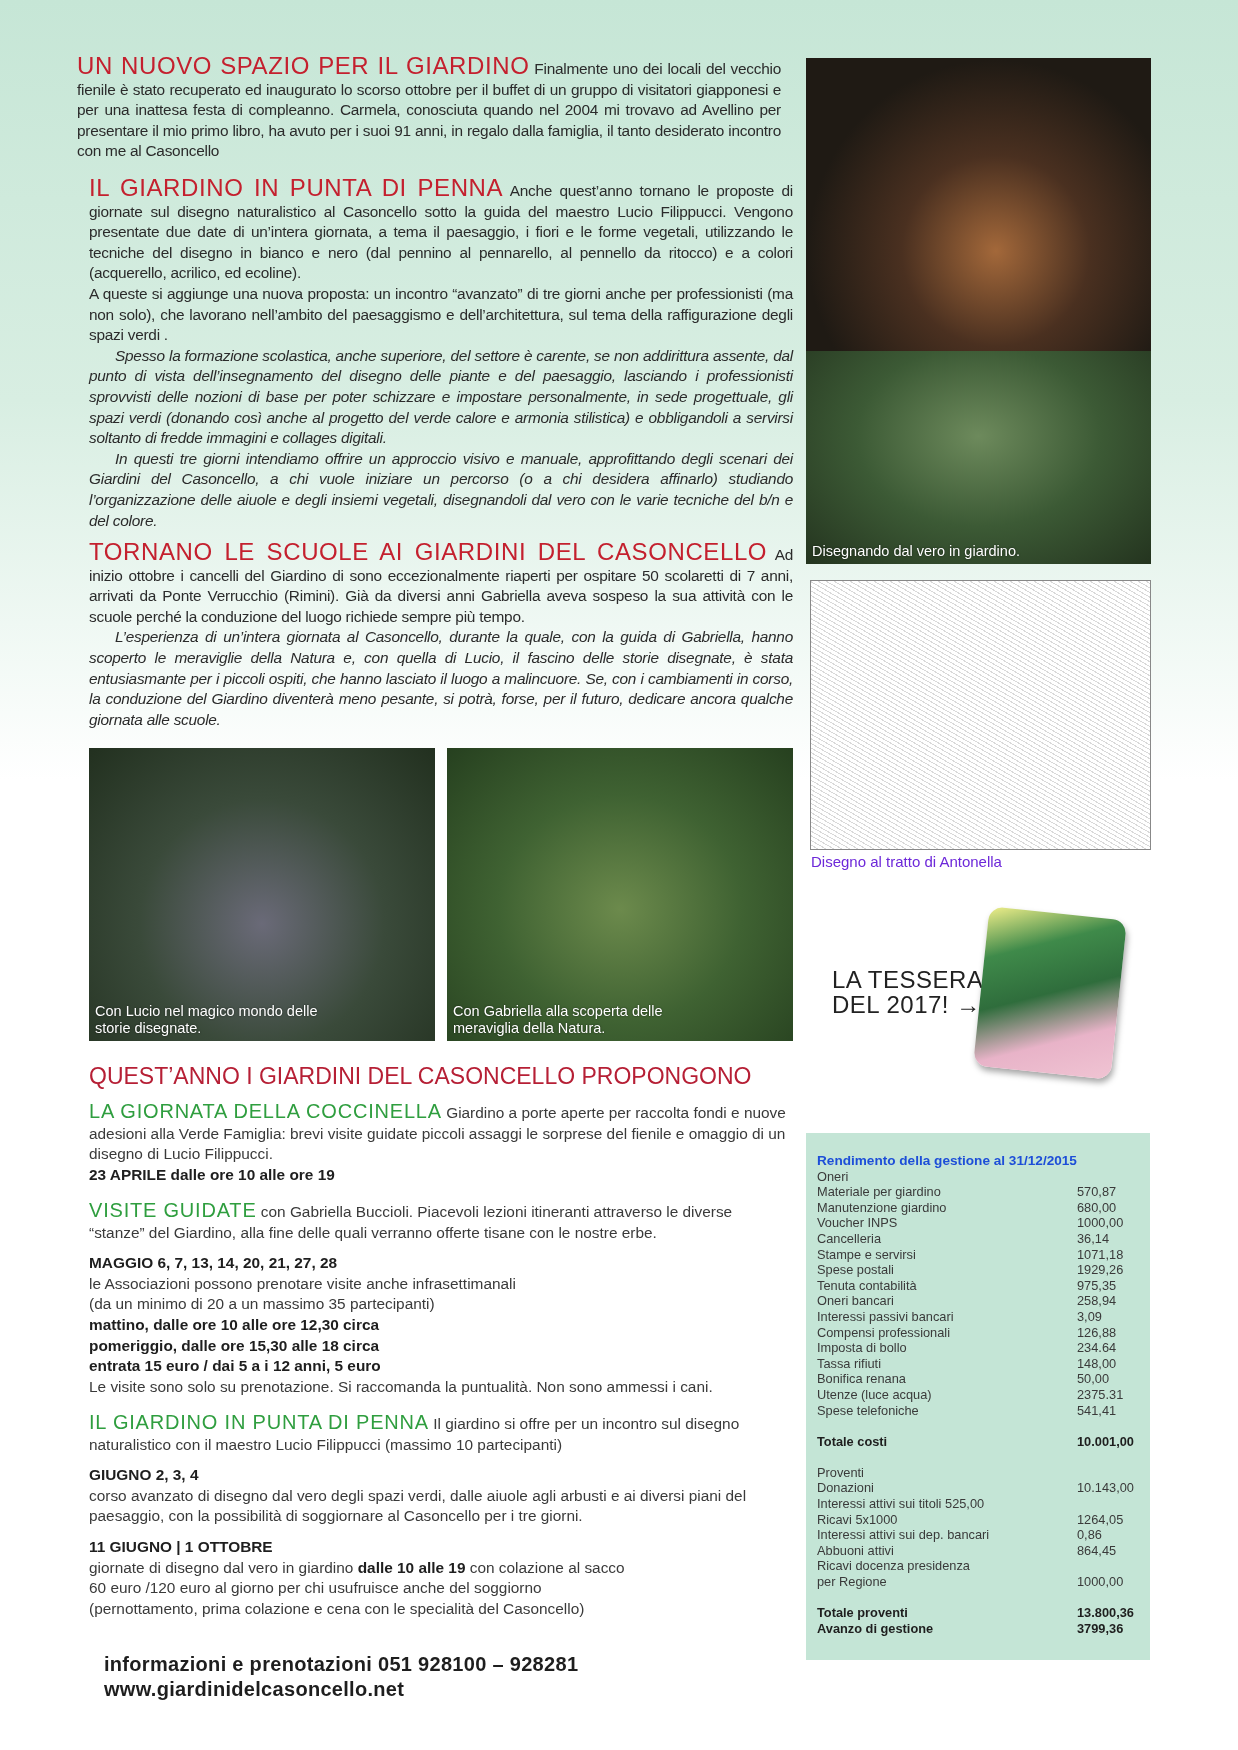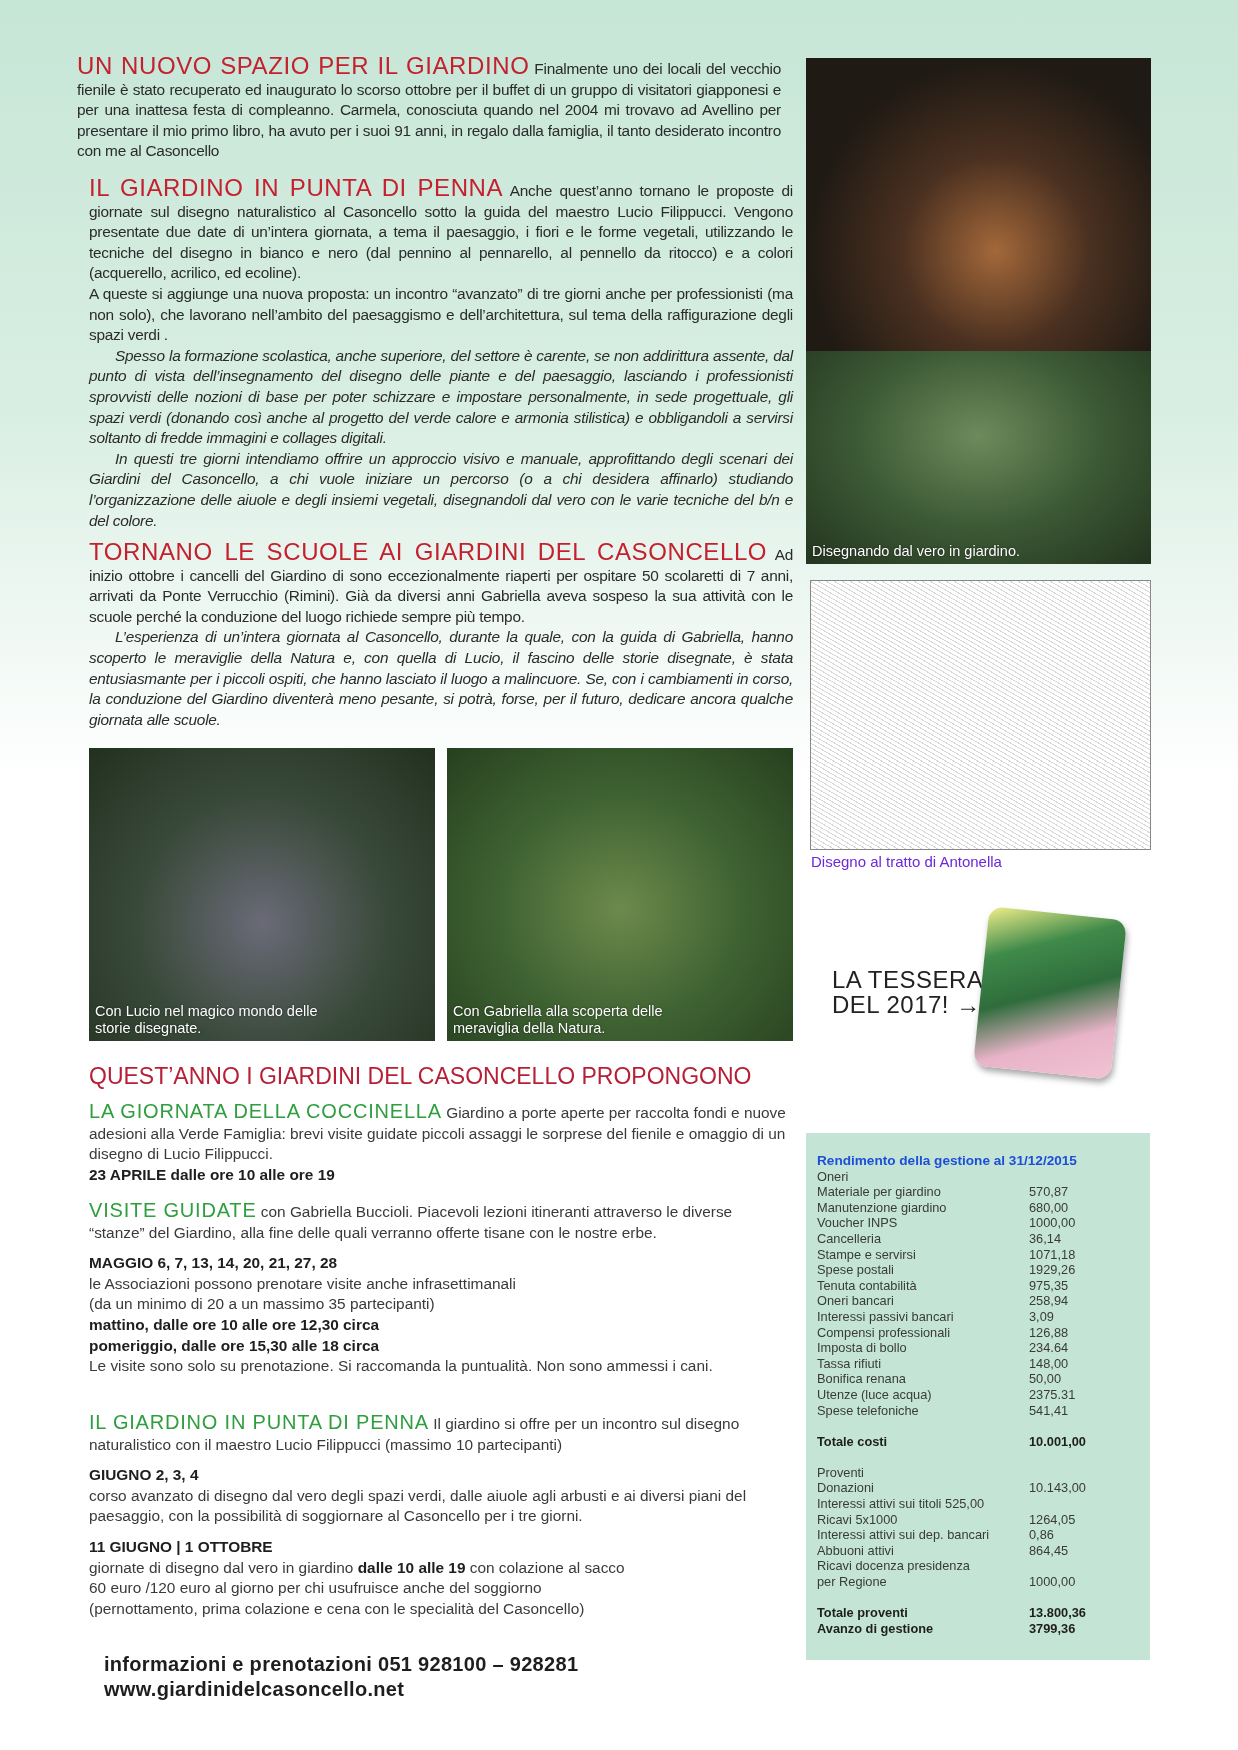--- a/index.html
+++ b/index.html
@@ -26,21 +26,21 @@
     position:absolute; left:981px; top:913px; width:138px; height:160px; border-radius:14px;
     background: linear-gradient(160deg, #f1ef8a 0%, #3f8a4a 25%, #2f6d3c 50%, #e8b3c8 75%, #f0c4d3 100%);
     transform: rotate(6deg); box-shadow: 2px 4px 6px rgba(0,0,0,0.35);
   }
   .tessera { position:absolute; left:832px; top:967px; font-size:24px; line-height:25px; color:#222; font-family:"Liberation Sans", sans-serif; letter-spacing:0.5px; }
   .fin-box { position:absolute; left:806px; top:1133px; width:344px; height:527px; background:#c4e5d6; }
   .fin-inner { position:absolute; left:11px; top:20px; width:320px; font-size:12.8px; line-height:15.6px; color:#3a3a3a; }
   .fin-title { font-weight:bold; font-size:13.6px; color:#1d4ed8; }
   .fin-row { display:flex; }
   .fin-row .lbl { width:212px; }
-  .fin-row .val { flex:1; }
+  .fin-row .val { flex:1;margin-left:48px; }
   .fin-row.bold { font-weight:bold; color:#1e1e1e; }
   .gap { height:15.6px; }
   .bold { font-weight:bold; color:#1e1e1e; }
   .small-line { font-size:15.4px; line-height:20.6px; }
   .footer { position:absolute; left:89px; top:1652px; font-size:20px; line-height:25px; color:#1e1e1e; font-family:"Liberation Sans", sans-serif; letter-spacing:0.3px; font-weight:bold;margin-left:15px; }
 </style>
 </head>
 <body>
 
 <div class="abs body-text" style="left:77px; top:56px; width:704px;">
@@ -91,20 +91,21 @@
 </div>
 
 <div class="abs small-line" style="left:89px; top:1200px; width:700px; color:#3a3a3a;">
   <div><span class="h-green">VISITE GUIDATE</span> <span>con Gabriella Buccioli. Piacevoli lezioni itineranti attraverso le diverse “stanze” del Giardino, alla fine delle quali verranno offerte tisane con le nostre erbe.</span></div>
   <div style="height:10px"></div>
   <div class="bold">MAGGIO 6, 7, 13, 14, 20, 21, 27, 28</div>
   <div>le Associazioni possono prenotare visite anche infrasettimanali</div>
   <div>(da un minimo di 20 a un massimo 35 partecipanti)</div>
   <div class="bold">mattino, dalle ore 10 alle ore 12,30 circa</div>
   <div class="bold">pomeriggio, dalle ore 15,30 alle 18  circa</div>
+  <div class="bold">entrata 15 euro / dai 5 a i 12 anni, 5 euro</div>
   <div>Le visite sono solo su prenotazione. Si raccomanda la puntualità. Non sono ammessi i cani.</div>
 </div>
 
 <div class="abs small-line" style="left:89px; top:1412px; width:700px; color:#3a3a3a;">
   <div><span class="h-green">IL GIARDINO IN PUNTA DI PENNA</span> <span>Il giardino si offre per un incontro sul disegno naturalistico con il maestro Lucio Filippucci (massimo 10 partecipanti)</span></div>
   <div style="height:10px"></div>
   <div class="bold">GIUGNO 2, 3, 4</div>
   <div>corso avanzato di disegno dal vero degli spazi verdi, dalle aiuole agli arbusti e ai diversi piani del paesaggio,  con la possibilità di soggiornare al Casoncello per i tre giorni.</div>
   <div style="height:10px"></div>
   <div class="bold">11 GIUGNO | 1 OTTOBRE</div>

